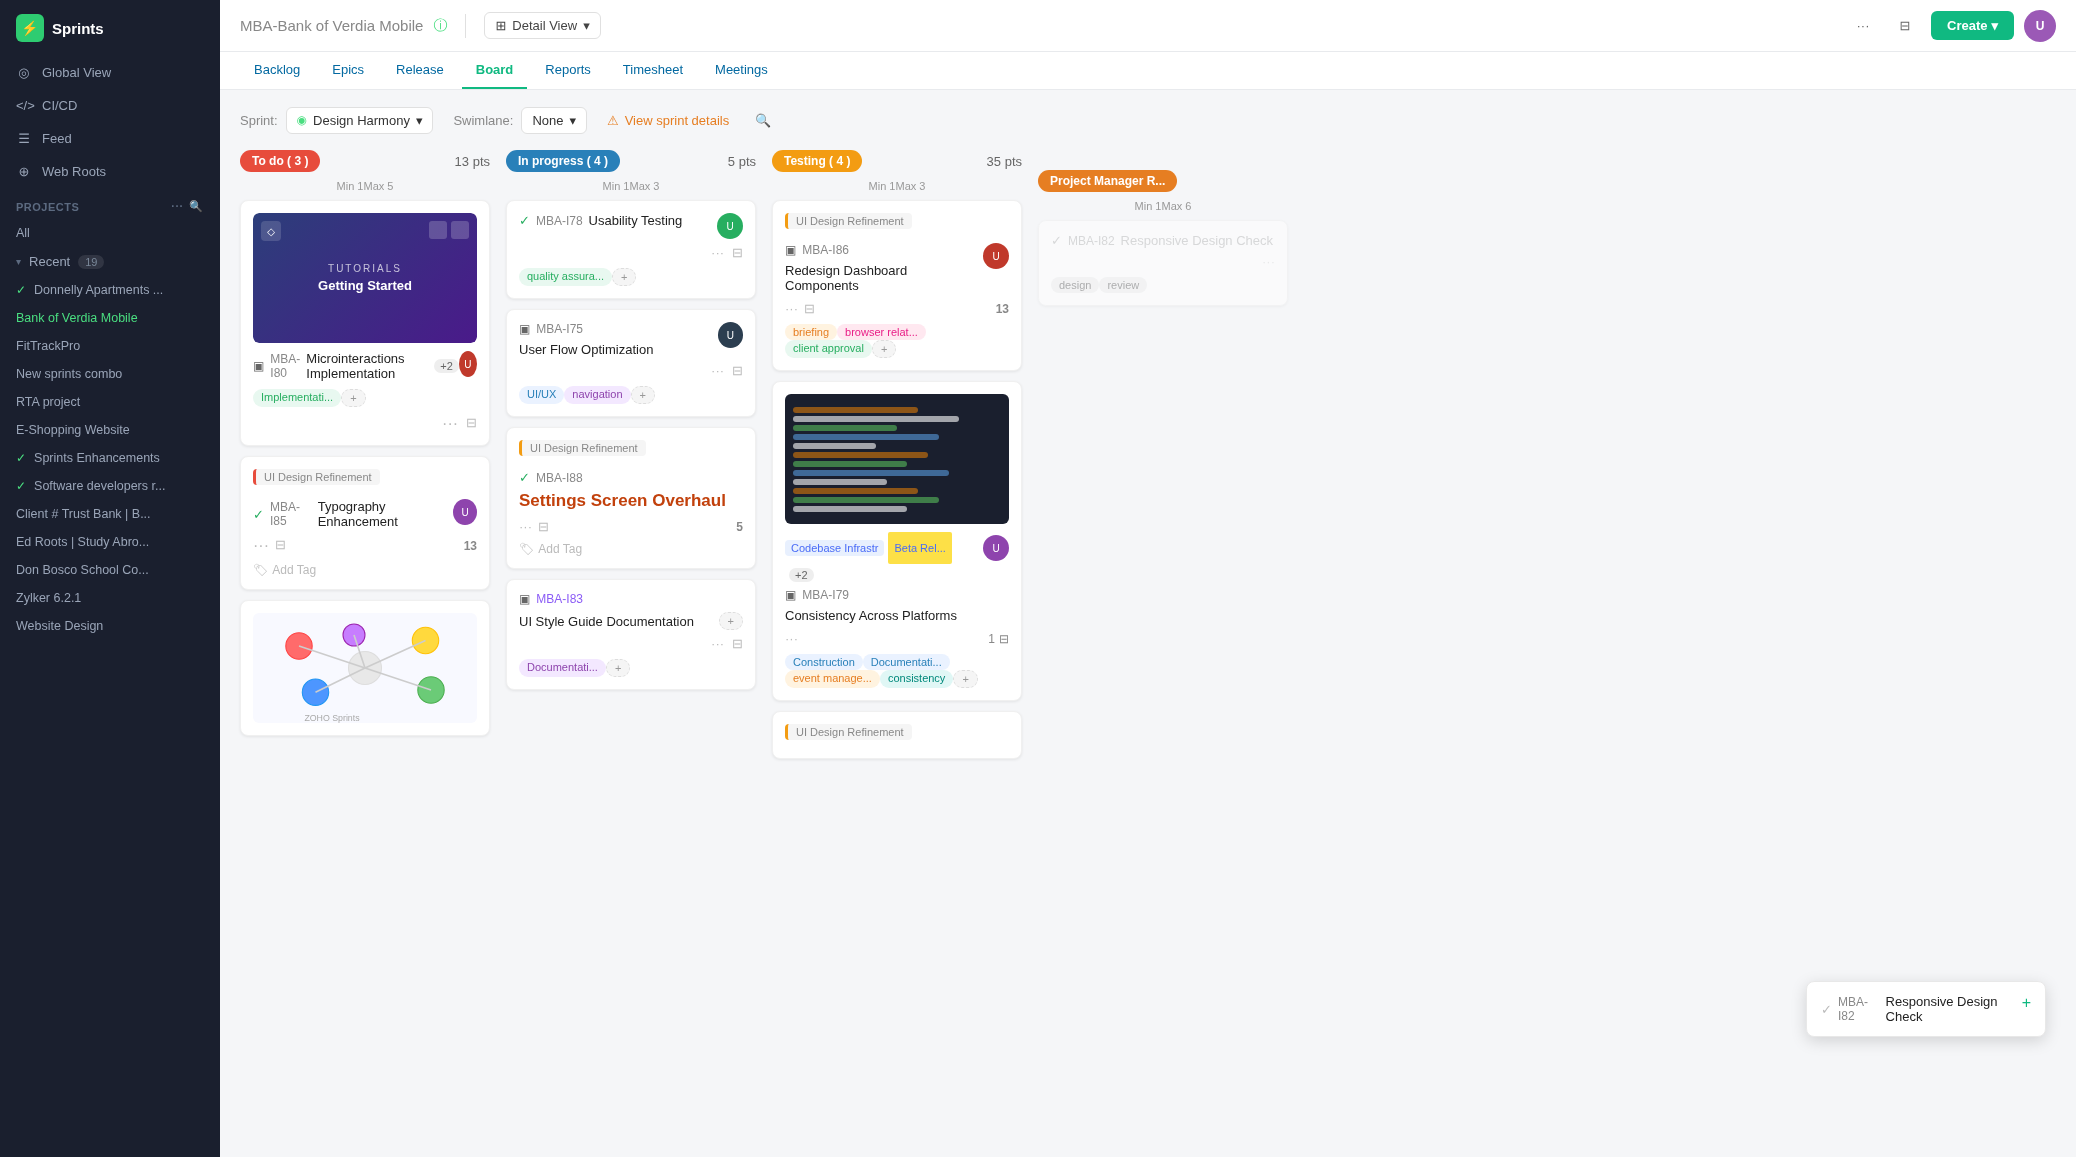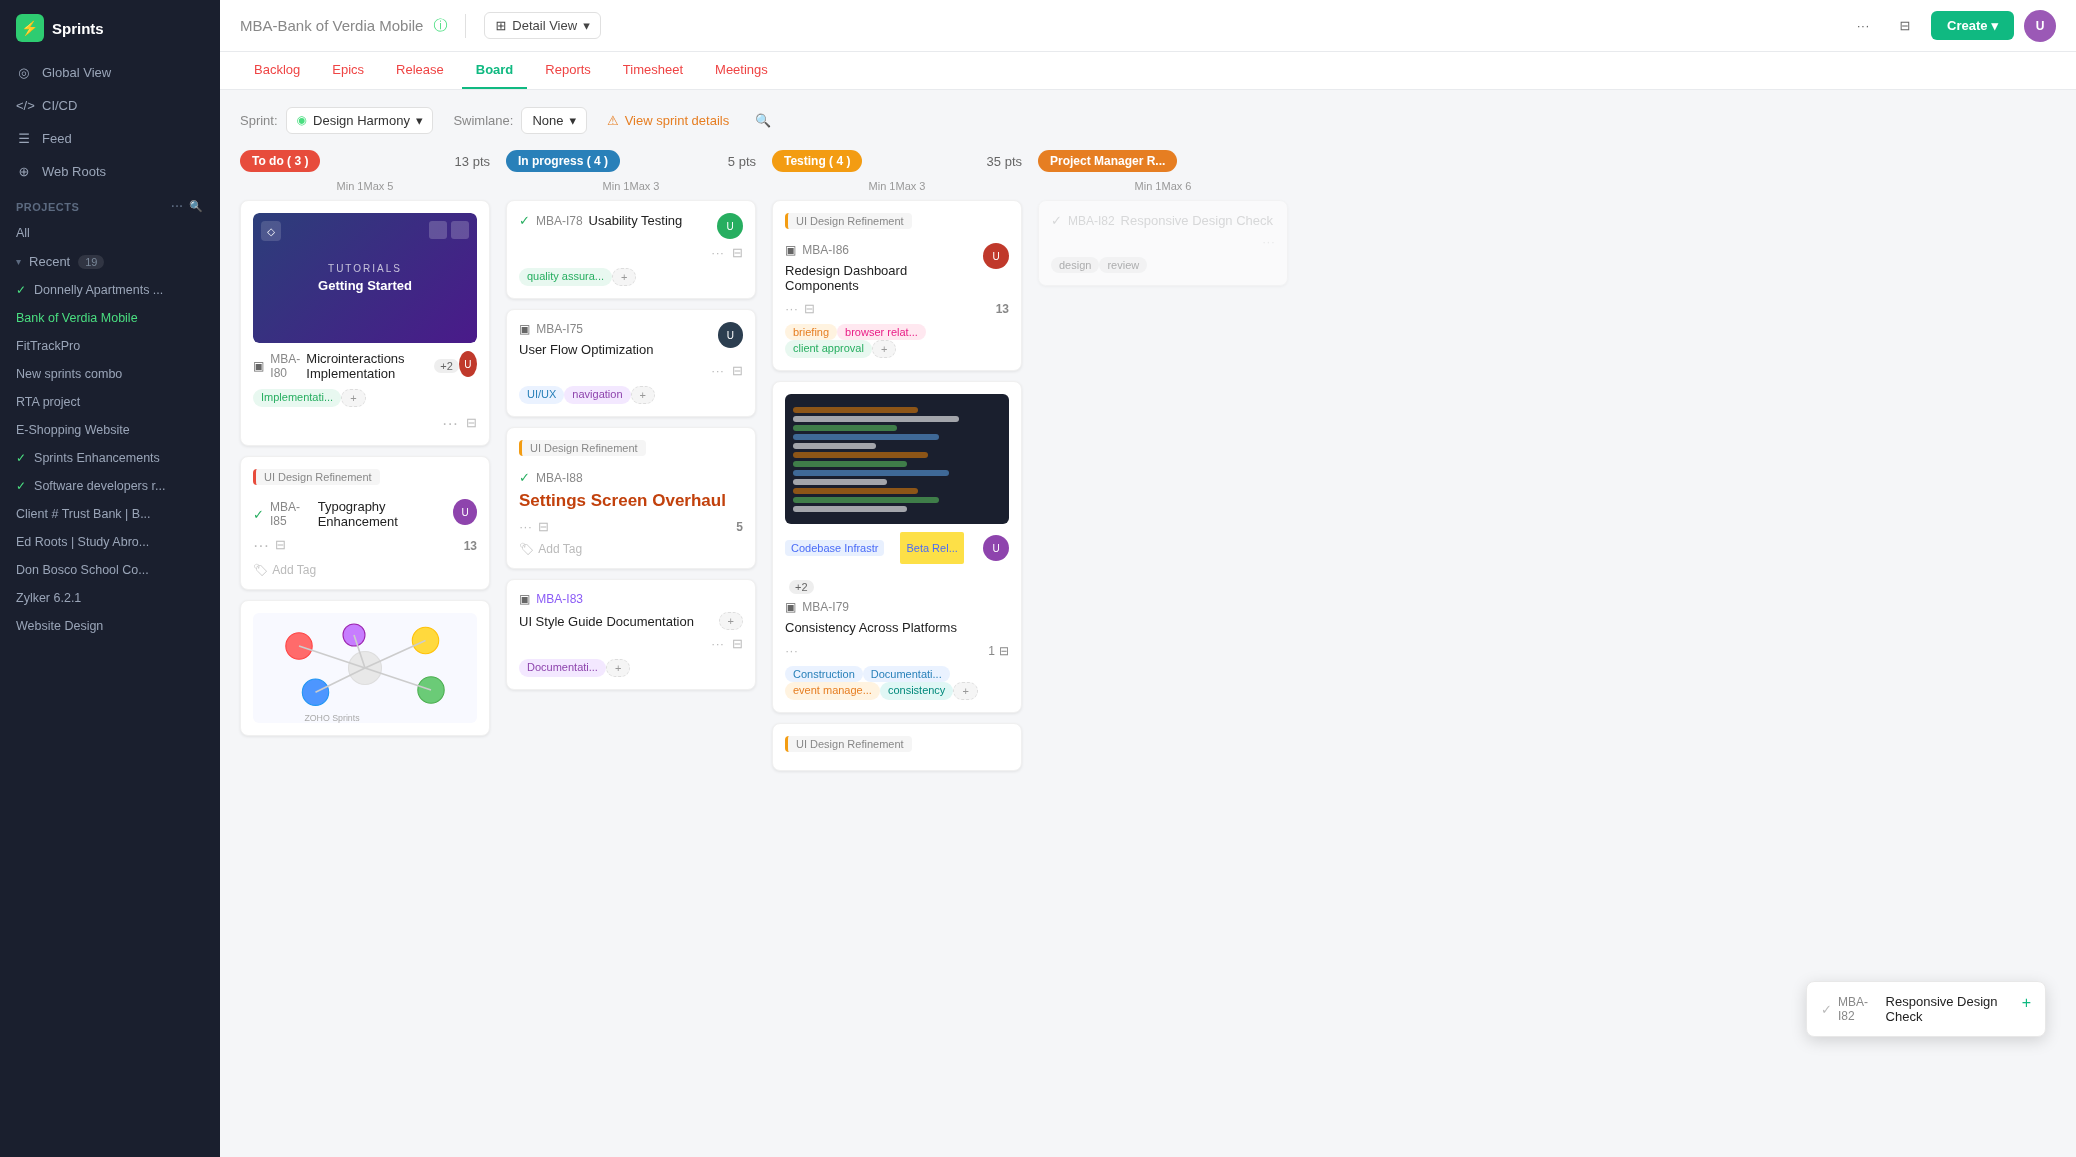--- a/index.html
+++ b/index.html
@@ -32,21 +32,21 @@
     .header-info-icon { color: #4ade80; font-size: 14px; cursor: pointer; }
     .divider-v { width: 1px; height: 24px; background: #e0e0e0; margin: 0 8px; }
     .header-right { display: flex; align-items: center; gap: 10px; }
     .detail-view-btn { display: flex; align-items: center; gap: 6px; border: 1px solid #e0e0e0; border-radius: 6px; padding: 5px 10px; background: #fff; font-size: 13px; cursor: pointer; color: #444; }
     .header-icon-btn { width: 32px; height: 32px; display: flex; align-items: center; justify-content: center; border-radius: 6px; cursor: pointer; color: #666; border: 1px solid transparent; }
     .create-btn { background: #10b981; color: #fff; border: none; border-radius: 6px; padding: 7px 16px; font-size: 13px; font-weight: 600; cursor: pointer; display: flex; align-items: center; gap: 4px; }
     .avatar-circle { width: 32px; height: 32px; border-radius: 50%; background: #9b59b6; display: flex; align-items: center; justify-content: center; color: #fff; font-size: 12px; font-weight: 600; cursor: pointer; overflow: hidden; }
 
     
     .nav-tabs { background: #fff; border-bottom: 1px solid #e8eaed; padding: 0 20px; display: flex; gap: 4px; }
-    .nav-tab { padding: 10px 14px; font-size: 13px; color: #ef4444; cursor: pointer; border-bottom: 2px solid transparent; }
+    .nav-tab { padding: 10px 14px; font-size: 13px; color: #0369a1; cursor: pointer; border-bottom: 2px solid transparent; }
     .nav-tab.active { color: #10b981; border-bottom-color: #10b981; font-weight: 600; }
 
     
     .board-area { flex: 1; overflow: auto; padding: 16px 20px; }
 
     
     .board-toolbar { display: flex; align-items: center; gap: 20px; margin-bottom: 16px; }
     .toolbar-group { display: flex; align-items: center; gap: 8px; }
     .toolbar-label { color: #888; font-size: 13px; }
     .toolbar-dropdown { display: flex; align-items: center; gap: 6px; border: 1px solid #e0e0e0; border-radius: 6px; padding: 5px 10px; background: #fff; font-size: 13px; cursor: pointer; color: #333; }
@@ -55,21 +55,21 @@
     .toolbar-search { width: 28px; height: 28px; display: flex; align-items: center; justify-content: center; color: #888; cursor: pointer; }
 
     
     .board-columns { display: flex; gap: 16px; min-width: 0; }
     .board-column { width: 250px; flex-shrink: 0; display: flex; flex-direction: column; }
     .column-header { display: flex; align-items: center; justify-content: space-between; margin-bottom: 8px; }
     .column-badge { border-radius: 20px; padding: 4px 12px; font-size: 12px; font-weight: 600; color: #fff; }
     .badge-red { background: #e74c3c; }
     .badge-blue { background: #2980b9; }
     .badge-yellow { background: #f39c12; }
-    .badge-orange { background: #e67e22; }
+    .badge-orange { background: #e67e22; margin-top: 20px; }
     .column-pts { font-size: 13px; color: #666; }
     .column-limits { display: flex; justify-content: center; color: #999; font-size: 11px; margin-bottom: 8px; }
     .column-cards { display: flex; flex-direction: column; gap: 10px; }
 
     
     .card { background: #fff; border-radius: 8px; padding: 12px; box-shadow: 0 1px 3px rgba(0,0,0,0.08); border: 1px solid #f0f0f0; cursor: pointer; }
     .card-category { font-size: 11px; color: #888; margin-bottom: 6px; background: #f5f5f5; padding: 2px 8px; border-radius: 4px; display: inline-block; }
     .card-header-row { display: flex; align-items: flex-start; justify-content: space-between; margin-bottom: 4px; }
     .card-avatar { width: 26px; height: 26px; border-radius: 50%; background: #e0e0e0; display: flex; align-items: center; justify-content: center; font-size: 11px; overflow: hidden; }
     .card-tags { display: flex; flex-wrap: wrap; gap: 0; margin-top: 8px; }
@@ -485,21 +485,21 @@
                 <div class="code-line code-line-white" style="width:40%"></div>
                 <div class="code-line code-line-orange" style="width:65%"></div>
                 <div class="code-line code-line-green" style="width:55%"></div>
                 <div class="code-line code-line-blue" style="width:75%"></div>
                 <div class="code-line code-line-white" style="width:45%"></div>
                 <div class="code-line code-line-orange" style="width:60%"></div>
                 <div class="code-line code-line-green" style="width:70%"></div>
                 <div class="code-line code-line-white" style="width:55%"></div>
               </div>
             </div>
-            <div style="display:flex;align-items:center;gap:16px;margin-top:8px;flex-wrap:wrap">
+            <div style="display:flex;align-items:center;gap:4px;margin-top:8px;flex-wrap:wrap">
               <span style="background:#e8f0fe;color:#4a6cf7;border-radius:4px;padding:2px 6px;font-size:11px">Codebase Infrastr</span>
               <span style="background:#fde047;color:#4a6cf7;border-radius:2px;padding:10px 6px;font-size:11px">Beta Rel...</span>
               <div class="card-avatar" style="background:#8e44ad;color:white;font-size:10px;margin-left:auto">U</div>
               <span class="plus-badge">+2</span>
             </div>
             <div style="display:flex;align-items:center;gap:6px;margin-top:6px;flex-wrap:wrap">
               <span class="card-story-icon">▣</span>
               <span style="color:#888;font-size:12px">MBA-I79</span>
               <span style="font-size:13px;font-weight:500;color:#222">Consistency Across Platforms</span>
             </div>

